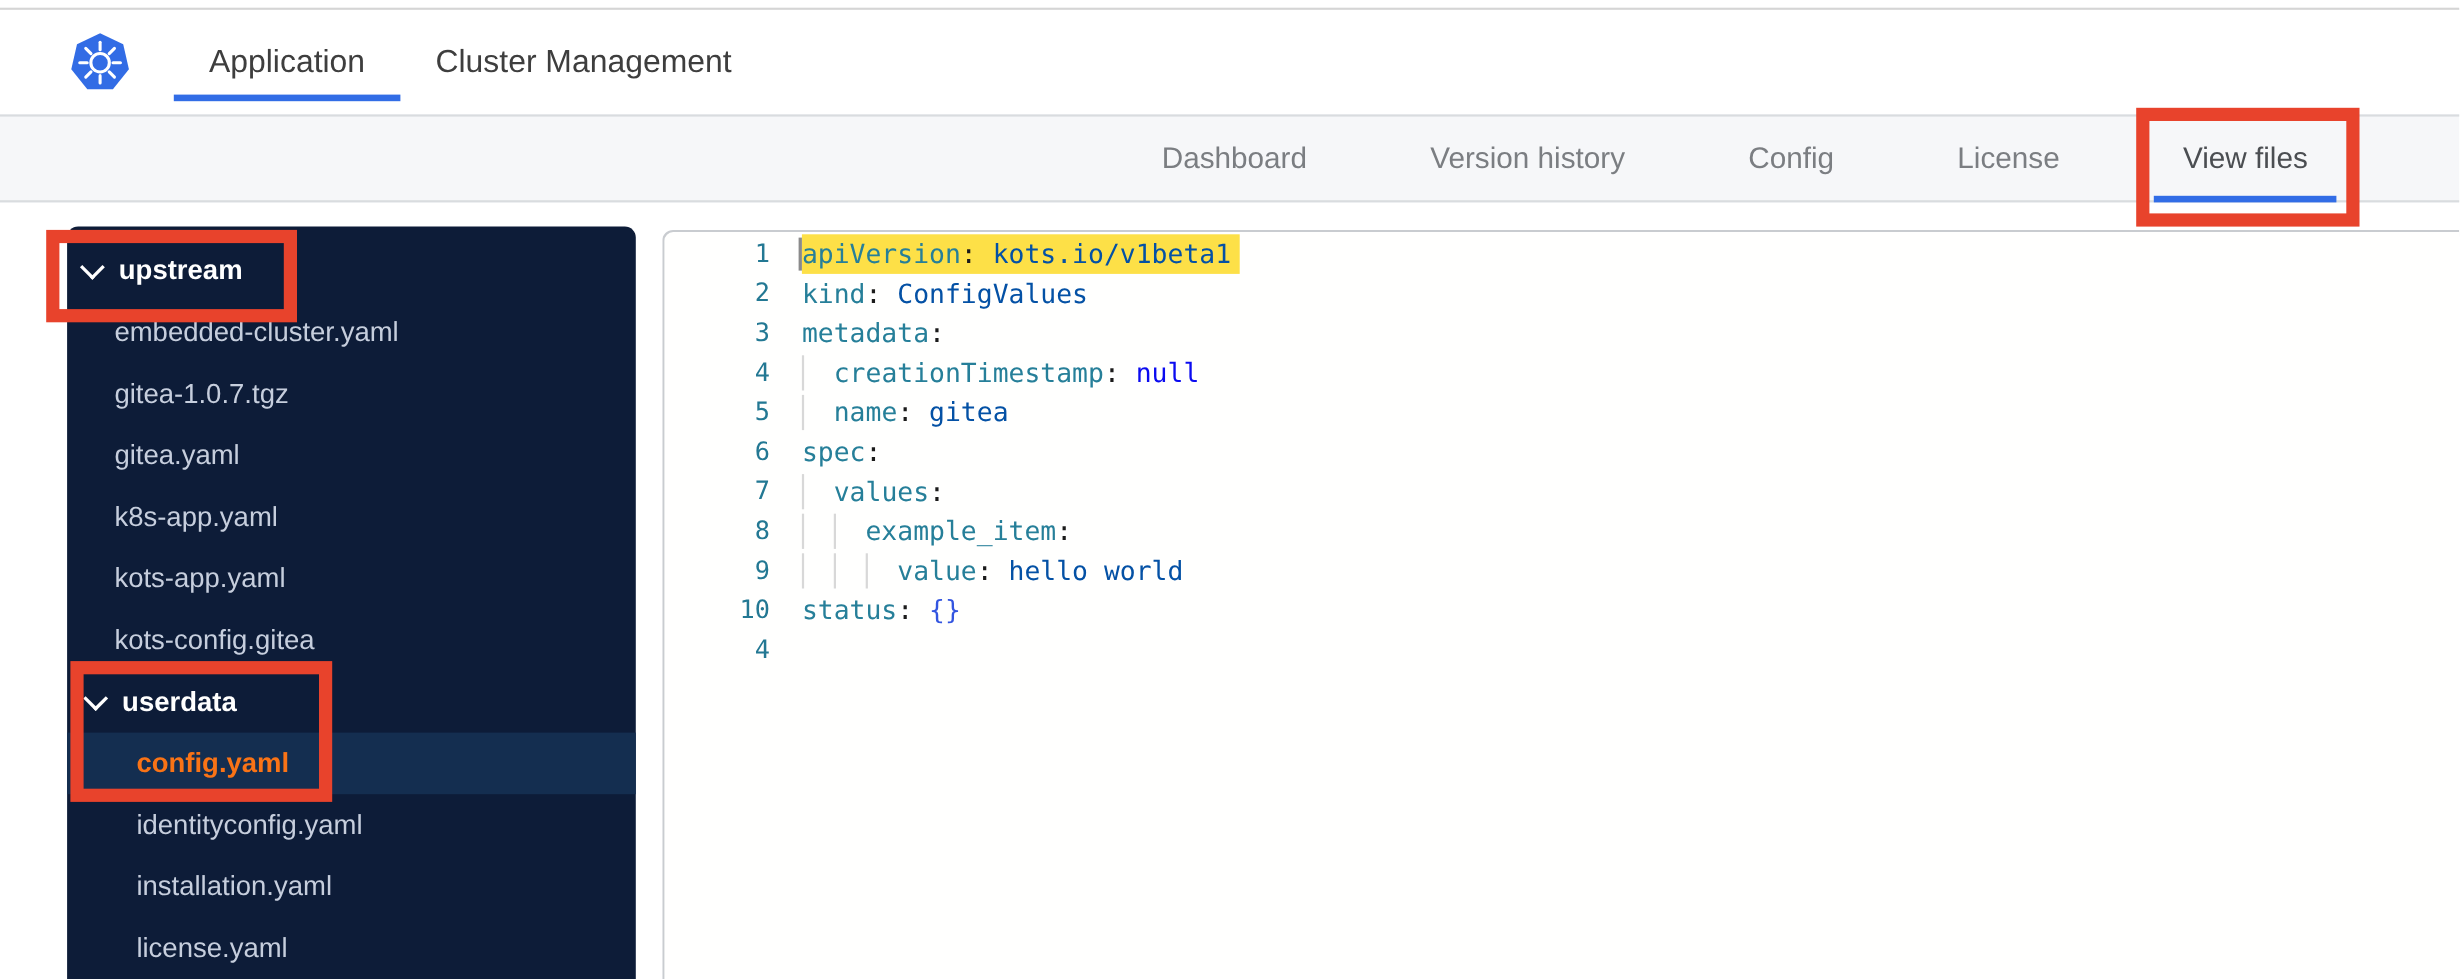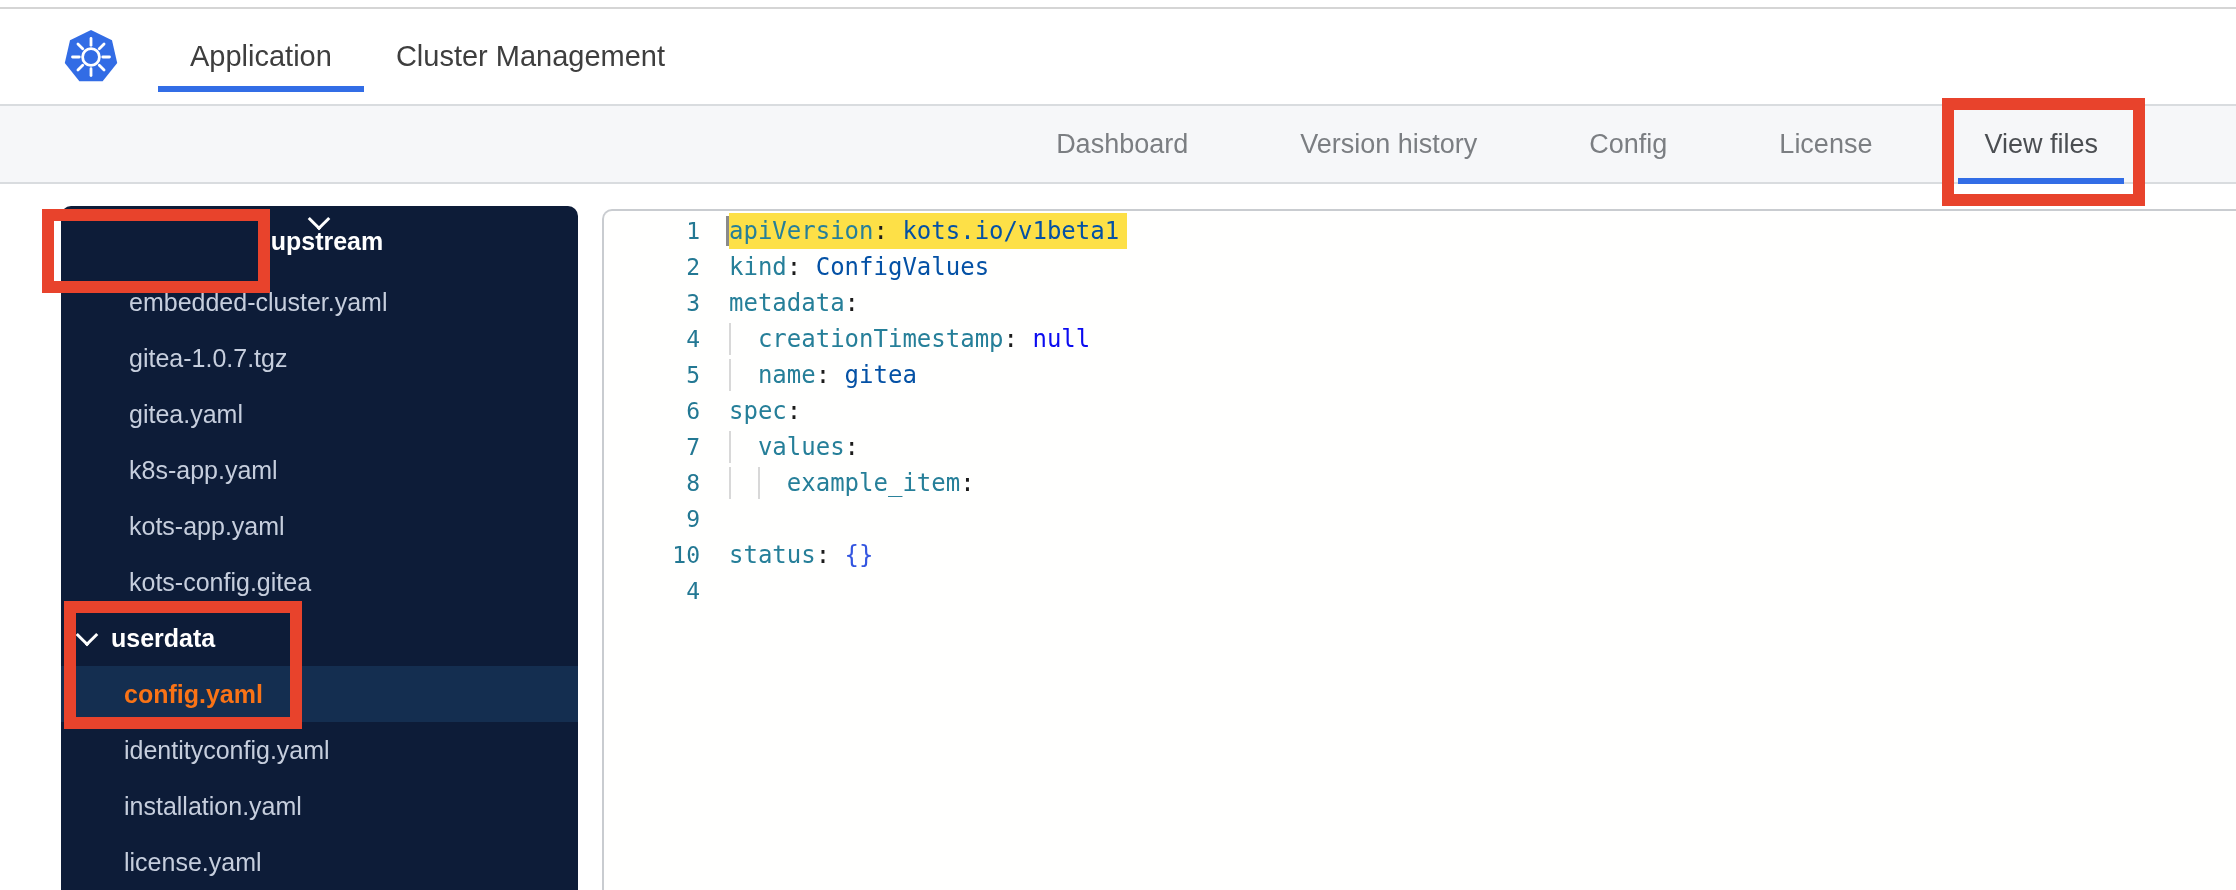--- a/index.html
+++ b/index.html
@@ -30,22 +30,22 @@
         background:var(--accent,#326de6);}
 
   
   .sidebar{position:absolute;left:61px;top:206px;width:517px;bottom:0;
            background:var(--sidebar-bg,#0d1c38);border-radius:10px 10px 0 0;
            padding-top:12px;box-sizing:border-box;font-size:25px;}
   .trow{height:56px;display:flex;align-items:center;color:#c6cedd;cursor:pointer;
         box-sizing:border-box;}
   .trow.folder{color:#ffffff;font-weight:bold;}
   .trow.selected{background:var(--sidebar-sel,#142e50);color:#f97316;font-weight:bold;}
-  .trow.lvl0{padding-left:15px;flex-direction:column;}
-  .trow.lvl1{padding-left:68px;}
+  .trow.lvl0{padding-left:15px;}
+  .trow.lvl1{padding-left:43px;}
   .trow.lvl1.folder{padding-left:18px;}
   .trow.lvl2{padding-left:63px;}
   .chev{width:13px;height:13px;border-left:3px solid #fff;border-bottom:3px solid #fff;
         transform:rotate(-45deg);margin-right:16px;margin-top:-7px;flex:none;}
 
   
   .editor{position:absolute;left:602px;top:209px;width:1634px;height:681px;background:#fffffe;
           border:2px solid #c9ccd0;border-right:none;border-bottom:none;
           border-top-left-radius:10px;box-sizing:border-box;padding-top:2px;
           font-family:"DejaVu Sans Mono",monospace;font-size:24px;overflow:hidden;}
@@ -148,21 +148,21 @@
 
   <div class="editor">
       <div class="cline selected"><span class="lnum">1</span><span class="ltext"><span class="tk-key">apiVersion</span><span class="tk-punc">:</span><span class="tk-sp"> </span><span class="tk-str">kots.io/v1beta1</span></span></div>
       <div class="cline"><span class="lnum">2</span><span class="ltext"><span class="tk-key">kind</span><span class="tk-punc">:</span><span class="tk-sp"> </span><span class="tk-str">ConfigValues</span></span></div>
       <div class="cline"><span class="lnum">3</span><span class="ltext"><span class="tk-key">metadata</span><span class="tk-punc">:</span></span></div>
       <div class="cline"><span class="lnum">4</span><span class="ltext"><span class="guide" style="left: 0ch;"></span><span class="tk-sp">  </span><span class="tk-key">creationTimestamp</span><span class="tk-punc">:</span><span class="tk-sp"> </span><span class="tk-kw">null</span></span></div>
       <div class="cline"><span class="lnum">5</span><span class="ltext"><span class="guide" style="left: 0ch;"></span><span class="tk-sp">  </span><span class="tk-key">name</span><span class="tk-punc">:</span><span class="tk-sp"> </span><span class="tk-str">gitea</span></span></div>
       <div class="cline"><span class="lnum">6</span><span class="ltext"><span class="tk-key">spec</span><span class="tk-punc">:</span></span></div>
       <div class="cline"><span class="lnum">7</span><span class="ltext"><span class="guide" style="left: 0ch;"></span><span class="tk-sp">  </span><span class="tk-key">values</span><span class="tk-punc">:</span></span></div>
       <div class="cline"><span class="lnum">8</span><span class="ltext"><span class="guide" style="left: 0ch;"></span><span class="guide" style="left: 2ch;"></span><span class="tk-sp">    </span><span class="tk-key">example_item</span><span class="tk-punc">:</span></span></div>
-      <div class="cline"><span class="lnum">9</span></div>
+      <div class="cline"><span class="lnum">9</span><span class="ltext"><span class="guide" style="left: 0ch;"></span><span class="guide" style="left: 2ch;"></span><span class="guide" style="left: 4ch;"></span><span class="tk-sp">      </span><span class="tk-key">value</span><span class="tk-punc">:</span><span class="tk-sp"> </span><span class="tk-str">hello world</span></span></div>
       <div class="cline"><span class="lnum">10</span><span class="ltext"><span class="tk-key">status</span><span class="tk-punc">:</span><span class="tk-sp"> </span><span class="tk-brace">{}</span></span></div>
       <div class="cline"><span class="lnum">4</span><span class="ltext"></span></div>
     </div>
 
   <div id="anno-layer">
       <div class="annobox" style="left: 1942px; top: 98px; width: 203px; height: 108px;"></div>
       <div class="annobox" style="left: 42px; top: 209px; width: 228px; height: 84px;"></div>
       <div class="annobox" style="left: 64px; top: 601px; width: 238px; height: 128px;"></div>
     </div>
 

